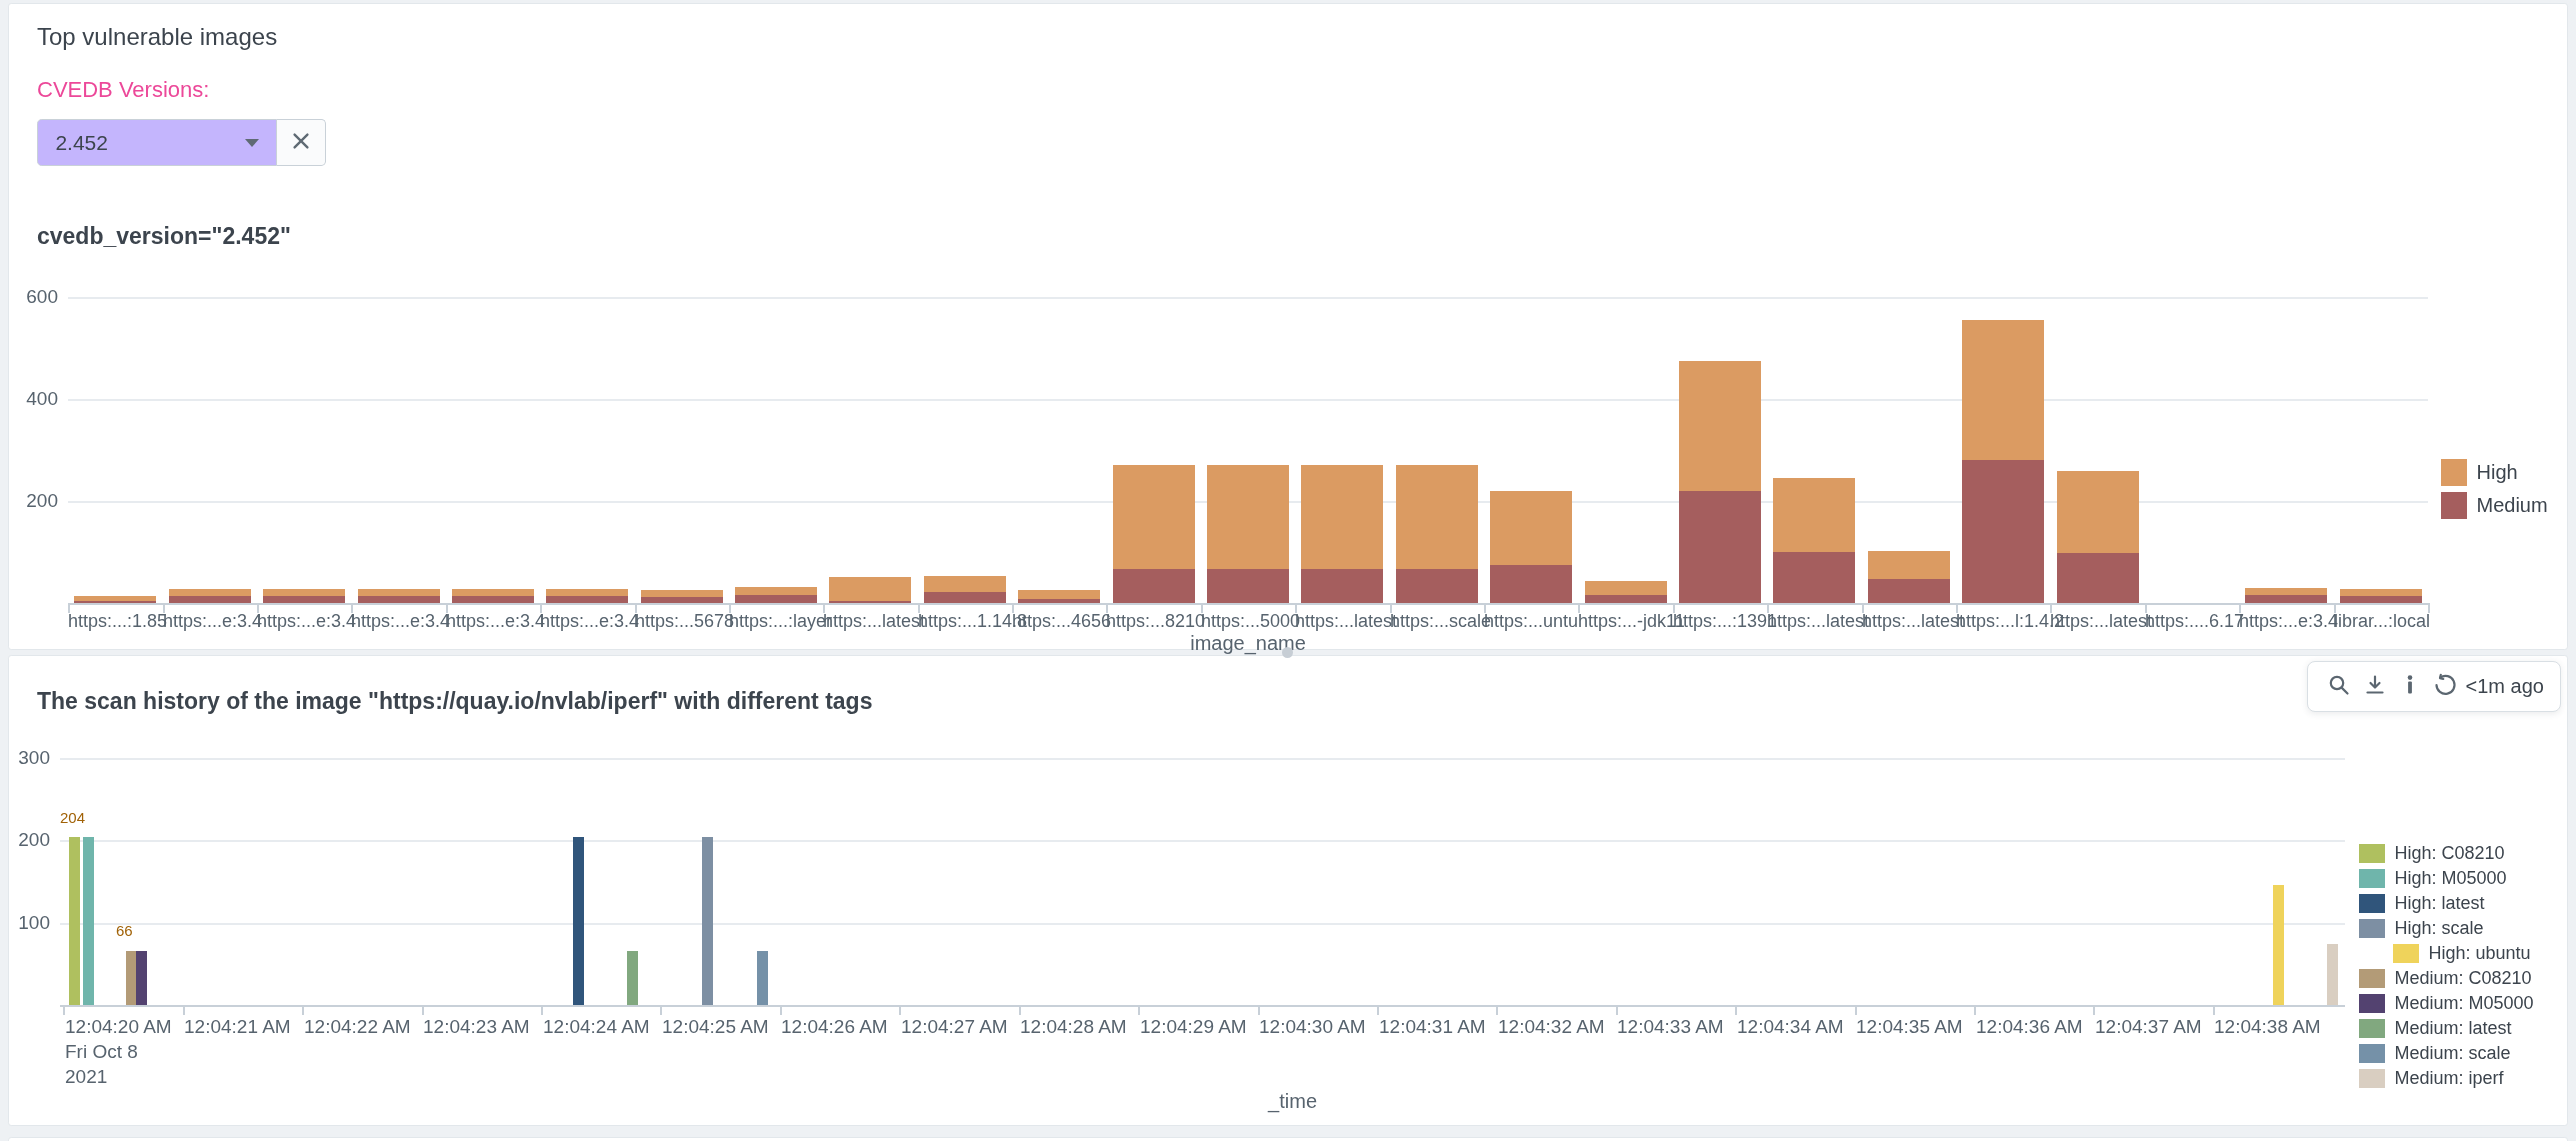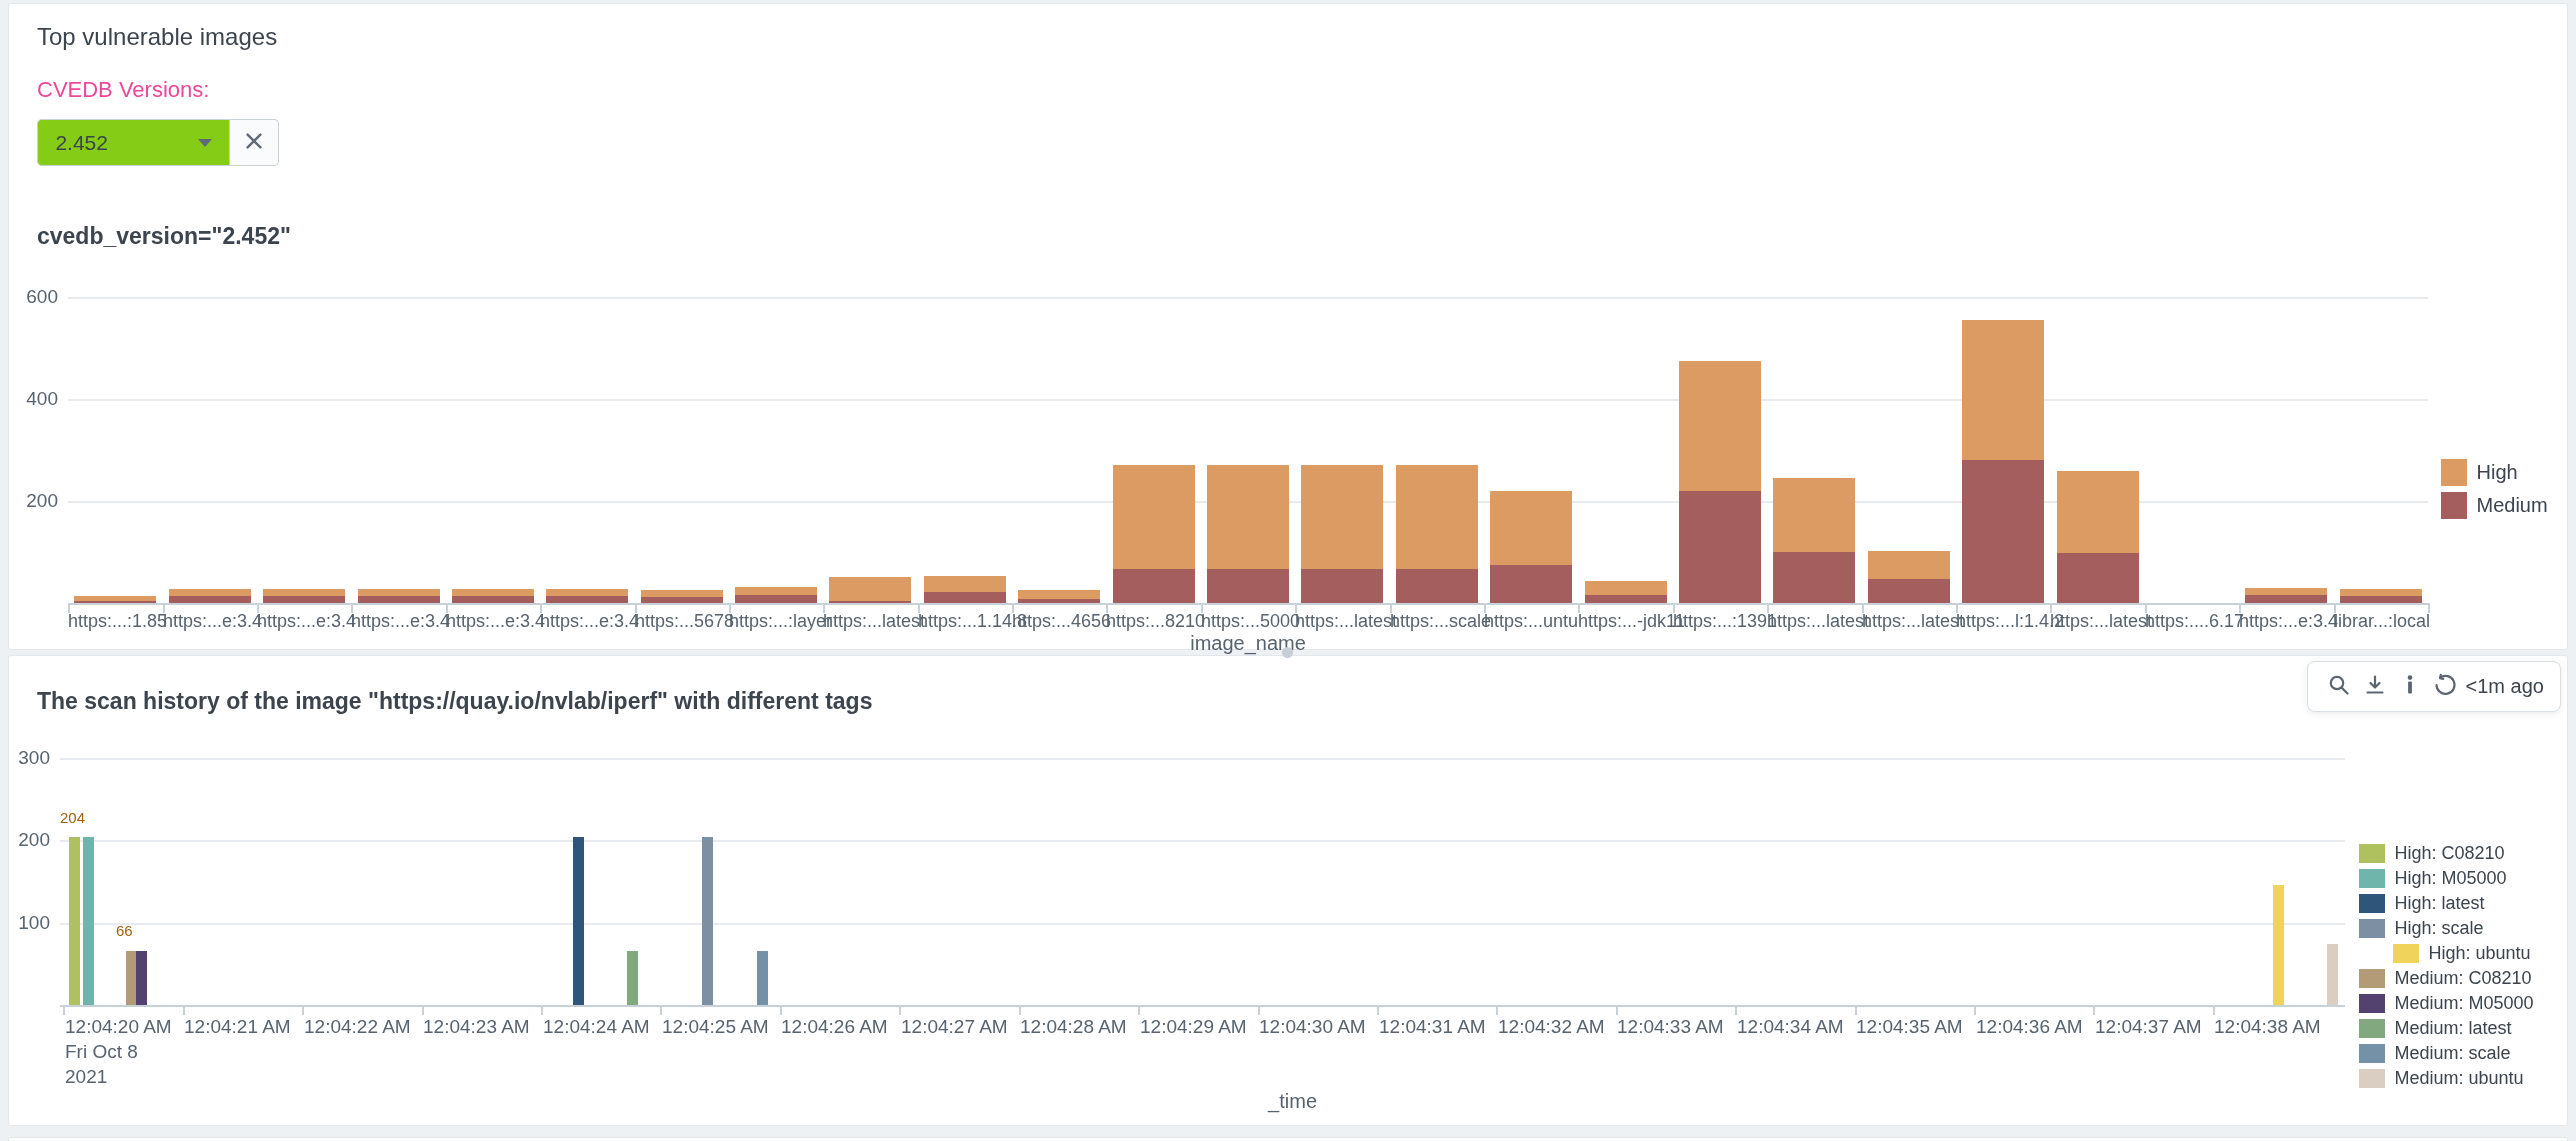--- a/index.html
+++ b/index.html
@@ -6,22 +6,22 @@
   body{background:#eef1f4;font-family:"Liberation Sans",sans-serif;color:#3c444d;}
   #app{position:relative;width:2576px;height:1141px;background:#eef1f4;overflow:hidden;}
   .panel{position:absolute;background:#ffffff;border:1.6px solid #e2e7eb;border-radius:3.2px;box-sizing:border-box;}
   #panel1{left:8px;top:3.2px;width:2560px;height:647px;}
   #panel2{left:8px;top:655px;width:2560px;height:471px;}
   #panel3{left:8px;top:1137px;width:2560px;height:47px;}
   .layer{position:absolute;left:0;top:0;right:0;bottom:0;}
   .panel-title{position:absolute;left:28px;top:19px;font-size:24px;color:#3c444d;}
   .filter-label{position:absolute;left:28px;top:73px;font-size:22px;color:#ec4899;}
   .dd-wrap{position:absolute;left:28px;top:115px;height:47px;display:flex;}
-  .dropdown{display:flex;align-items:center;justify-content:space-between;width:193px;height:47px;
-    background:#84cc16;border:1.6px solid #c9d1d8;border-radius:4.7px 0 0 4.7px;box-sizing:border-box;
+  .dropdown{display:flex;align-items:center;justify-content:space-between;width:240px;height:47px;
+    background:#c4b5fd;border:1.6px solid #c9d1d8;border-radius:4.7px 0 0 4.7px;box-sizing:border-box;
     padding:0 17.4px;cursor:pointer;}
   .dd-value{font-size:21px;color:#3c444d;}
   .caret{width:0;height:0;border-left:7px solid transparent;border-right:7px solid transparent;border-top:8.7px solid #5f6a74;}
   .dd-clear{width:49px;height:47px;background:#fafbfc;border:1.6px solid #c9d1d8;border-left:none;
     border-radius:0 4.7px 4.7px 0;box-sizing:border-box;display:flex;align-items:center;justify-content:center;cursor:pointer;}
   .chart-title{position:absolute;left:28px;font-size:23px;font-weight:bold;color:#3c444d;white-space:nowrap;}
   .gridline{position:absolute;height:1.6px;background:#e7ebef;}
   .axisline{position:absolute;height:1.6px;background:#c8d0d8;}
   .ytick{position:absolute;font-size:19px;color:#57636e;text-align:right;}
   .xtick-mark{position:absolute;width:1.6px;background:#c8d0d8;}
@@ -324,20 +324,20 @@
         <div class="legend-row" style="height: 19px;">
           <div class="legend-swatch" style="background: rgb(129, 168, 127);"></div>
           <div class="legend-text">Medium: latest</div>
         </div>
         <div class="legend-row" style="height: 19px;">
           <div class="legend-swatch" style="background: rgb(117, 145, 168);"></div>
           <div class="legend-text">Medium: scale</div>
         </div>
         <div class="legend-row" style="height: 19px;">
           <div class="legend-swatch" style="background: rgb(217, 206, 193);"></div>
-          <div class="legend-text">Medium: ubuntu</div>
+          <div class="legend-text">Medium: iperf</div>
         </div>
       </div>
   </div>
 
   <div class="panel" id="panel3"></div>
 </div>
 
 
 </body></html>

